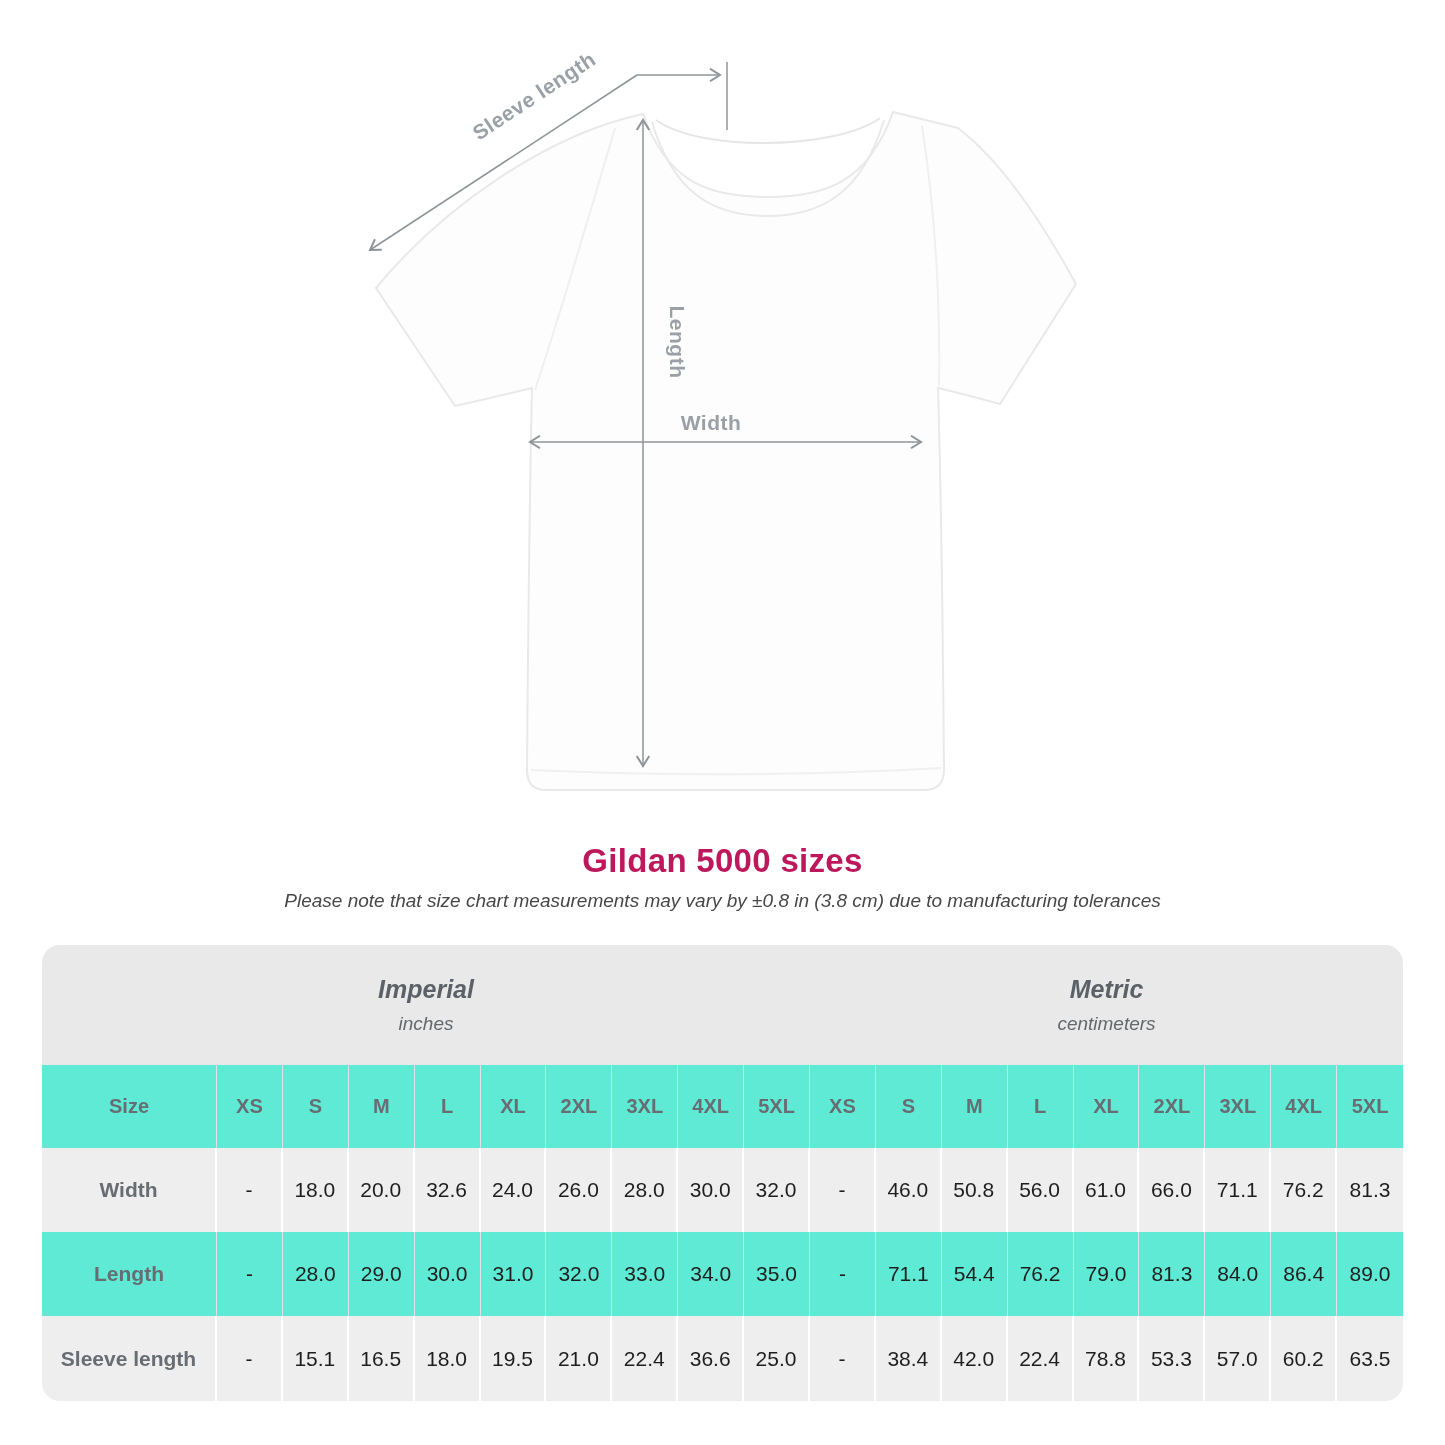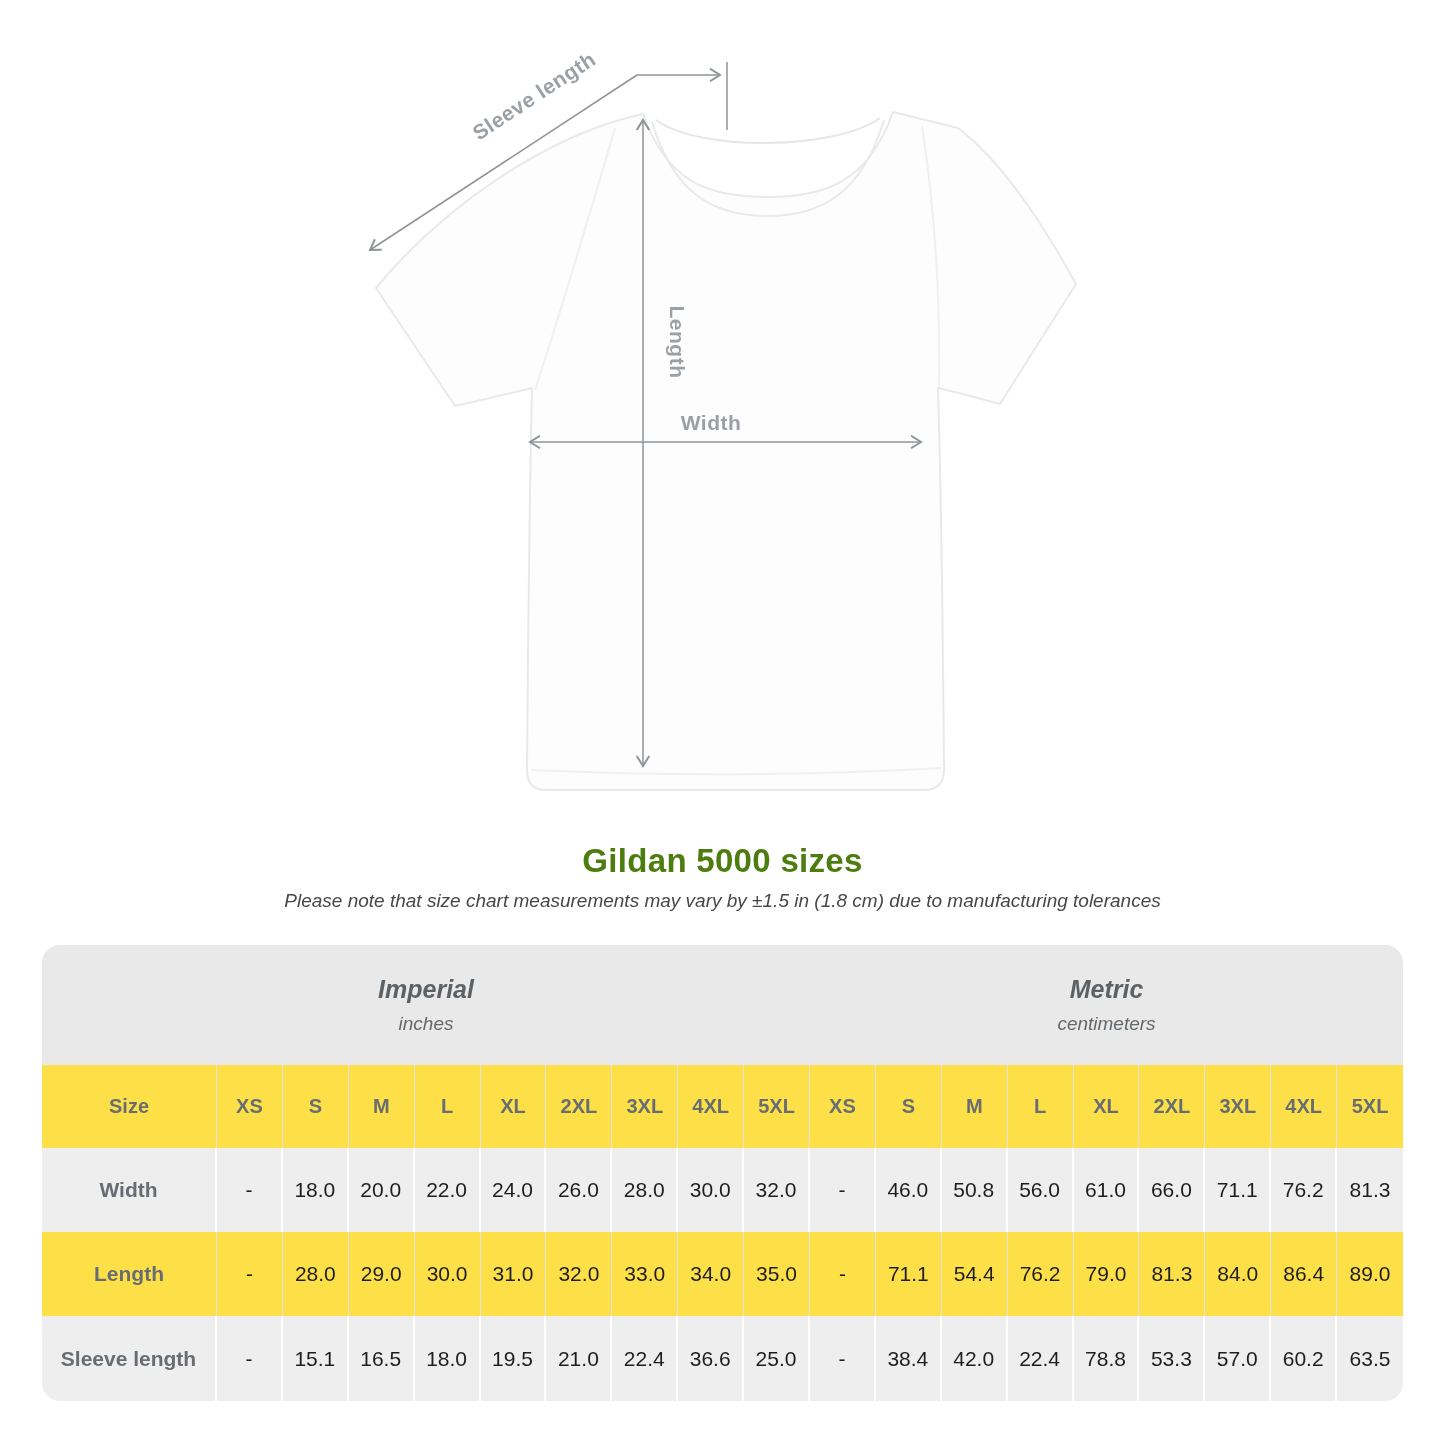--- a/index.html
+++ b/index.html
@@ -15,21 +15,21 @@
   .diagram-wrap { position: absolute; left: 0; top: 0; width: 1445px; height: 840px; }
   .diagram-wrap svg { display: block; }
   .measure-label {
     fill: var(--label-gray, #9aa0a4);
     font-family: "Liberation Sans", "DejaVu Sans", sans-serif;
     font-size: 21px; font-weight: bold; letter-spacing: 0.5px;
   }
 
   
   .title-block { position: absolute; left: 0; top: 842px; width: 100%; text-align: center; }
-  .page-title { font-size: 33px; font-weight: bold; color: #4d7c0f; letter-spacing: 0.3px; }
+  .page-title { font-size: 33px; font-weight: bold; color: #be185d; letter-spacing: 0.3px; }
   .page-subtitle { margin-top: 10px; font-size: 19px; font-style: italic; color: #474747; }
 
   
   .size-table {
     position: absolute; left: 42px; top: 945px;
     width: 1361px; height: 456px;
     display: grid;
     grid-template-columns: 175px repeat(18, 1fr);
     grid-template-rows: 120px 83px 84px 84px 85px;
     border-radius: 18px;
@@ -39,21 +39,21 @@
   .band {
     display: flex; flex-direction: column; align-items: center; justify-content: center;
     background: var(--table-band-bg, #e9e9e9); grid-row: 1;
   }
   .band-imperial { grid-column: 1 / 11; }
   .band-metric  { grid-column: 11 / 20; }
   .band-label { font-size: 25px; font-weight: bold; font-style: italic; color: #5b6166; }
   .band-sub   { margin-top: 9px; font-size: 19px; font-style: italic; color: #63686c; }
 
   .cell { display: flex; align-items: center; justify-content: center; }
-  .row-white { background: #fde047; border-right: 1px solid #e2e2e2; }
+  .row-white { background: #5eead4; border-right: 1px solid #e2e2e2; }
   .row-gray  { background: var(--row-alt-bg, #efeeef); border-right: 2px solid #ffffff; }
   .cell.last { border-right: none; }
   .head     { font-size: 20px; font-weight: bold; color: var(--header-text, #676d73); }
   .rowlabel { font-size: 21px; font-weight: bold; color: var(--header-text, #676d73); }
   .val      { font-size: 21px; color: var(--value-text, #1e1e1e); }
 </style>
 </head>
 <body>
 
 <div class="diagram-wrap">
@@ -102,21 +102,21 @@
     </g>
 
     <text class="measure-label" text-anchor="middle" transform="translate(538,102) rotate(-33.3)">Sleeve length</text>
     <text class="measure-label" text-anchor="middle" transform="translate(670,342) rotate(90)">Length</text>
     <text class="measure-label" text-anchor="middle" x="711" y="430">Width</text>
   </svg>
 </div>
 
 <div class="title-block">
   <div class="page-title">Gildan 5000 sizes</div>
-  <div class="page-subtitle">Please note that size chart measurements may vary by ±1.5 in (1.8 cm) due to manufacturing tolerances</div>
+  <div class="page-subtitle">Please note that size chart measurements may vary by ±0.8 in (3.8 cm) due to manufacturing tolerances</div>
 </div>
 
 <div class="size-table">
   <div class="band band-metric">
     <div class="band-label">Metric</div>
     <div class="band-sub">centimeters</div>
   </div>
   <div class="band band-imperial">
     <div class="band-label">Imperial</div>
     <div class="band-sub">inches</div>
@@ -138,21 +138,21 @@
     <div class="cell head row-white">L</div>
     <div class="cell head row-white">XL</div>
     <div class="cell head row-white">2XL</div>
     <div class="cell head row-white">3XL</div>
     <div class="cell head row-white">4XL</div>
     <div class="cell head row-white last">5XL</div>
     <div class="cell rowlabel row-gray">Width</div>
     <div class="cell val row-gray">-</div>
     <div class="cell val row-gray">18.0</div>
     <div class="cell val row-gray">20.0</div>
-    <div class="cell val row-gray">22.0</div>
+    <div class="cell val row-gray">32.6</div>
     <div class="cell val row-gray">24.0</div>
     <div class="cell val row-gray">26.0</div>
     <div class="cell val row-gray">28.0</div>
     <div class="cell val row-gray">30.0</div>
     <div class="cell val row-gray">32.0</div>
     <div class="cell val row-gray">-</div>
     <div class="cell val row-gray">46.0</div>
     <div class="cell val row-gray">50.8</div>
     <div class="cell val row-gray">56.0</div>
     <div class="cell val row-gray">61.0</div>

